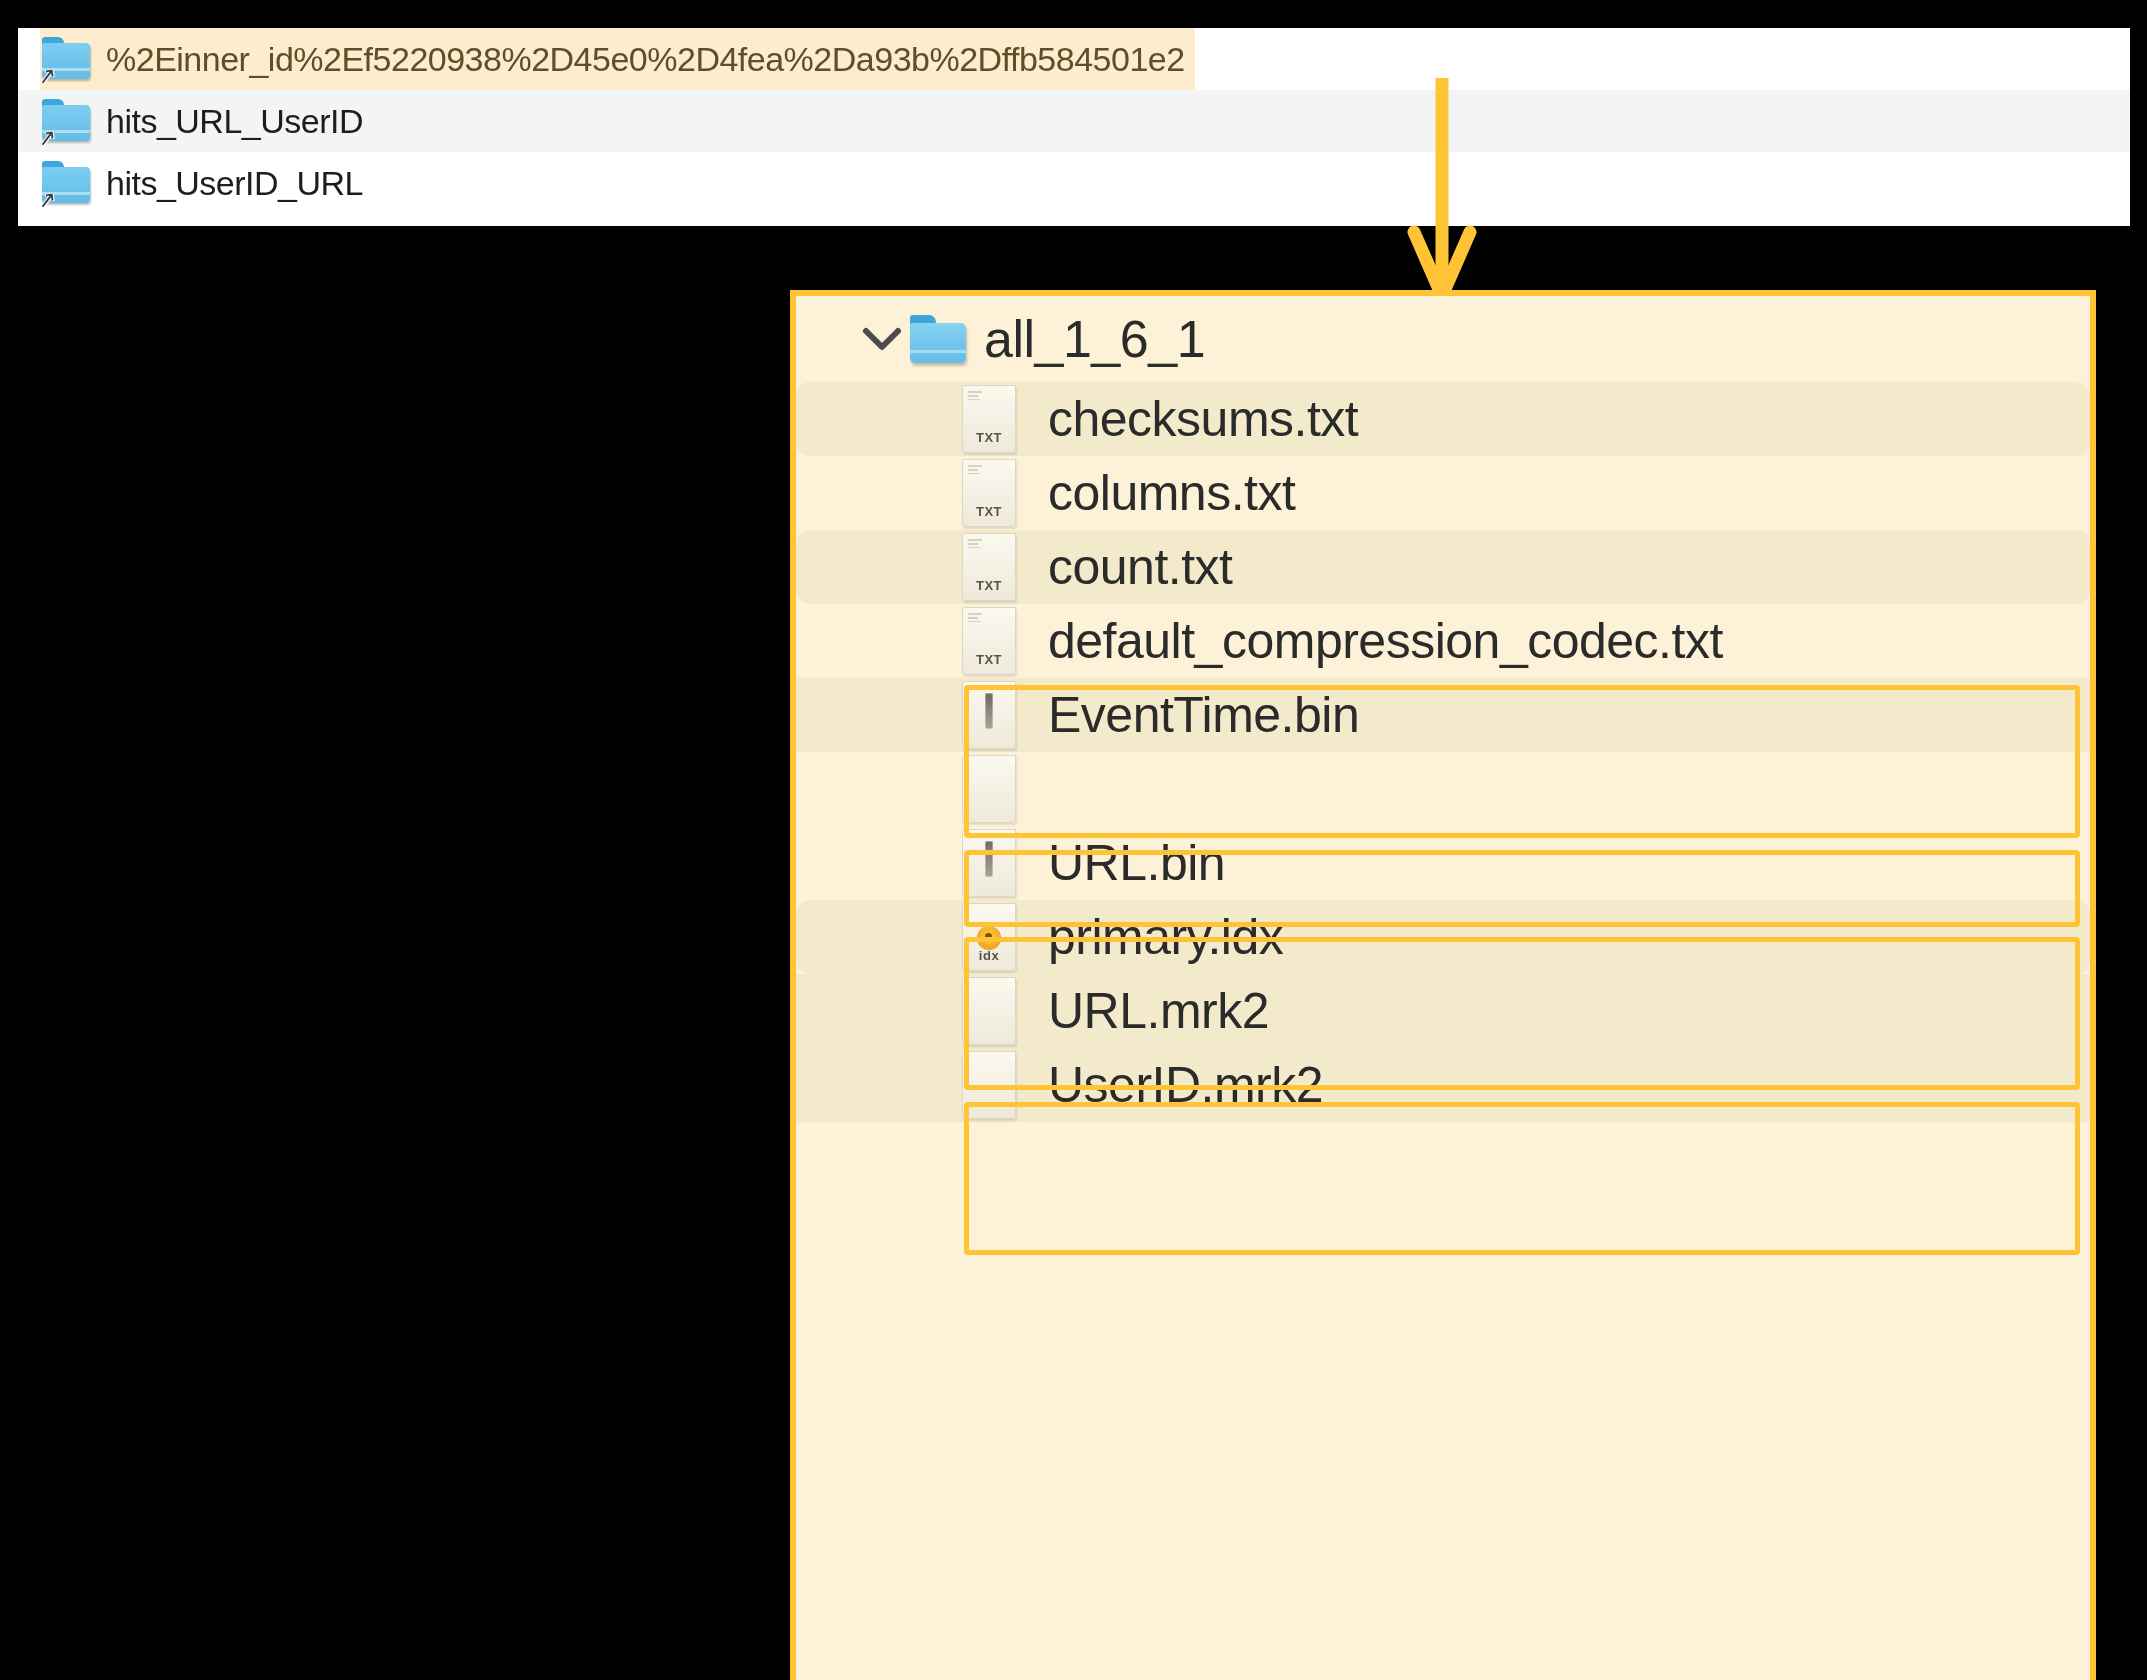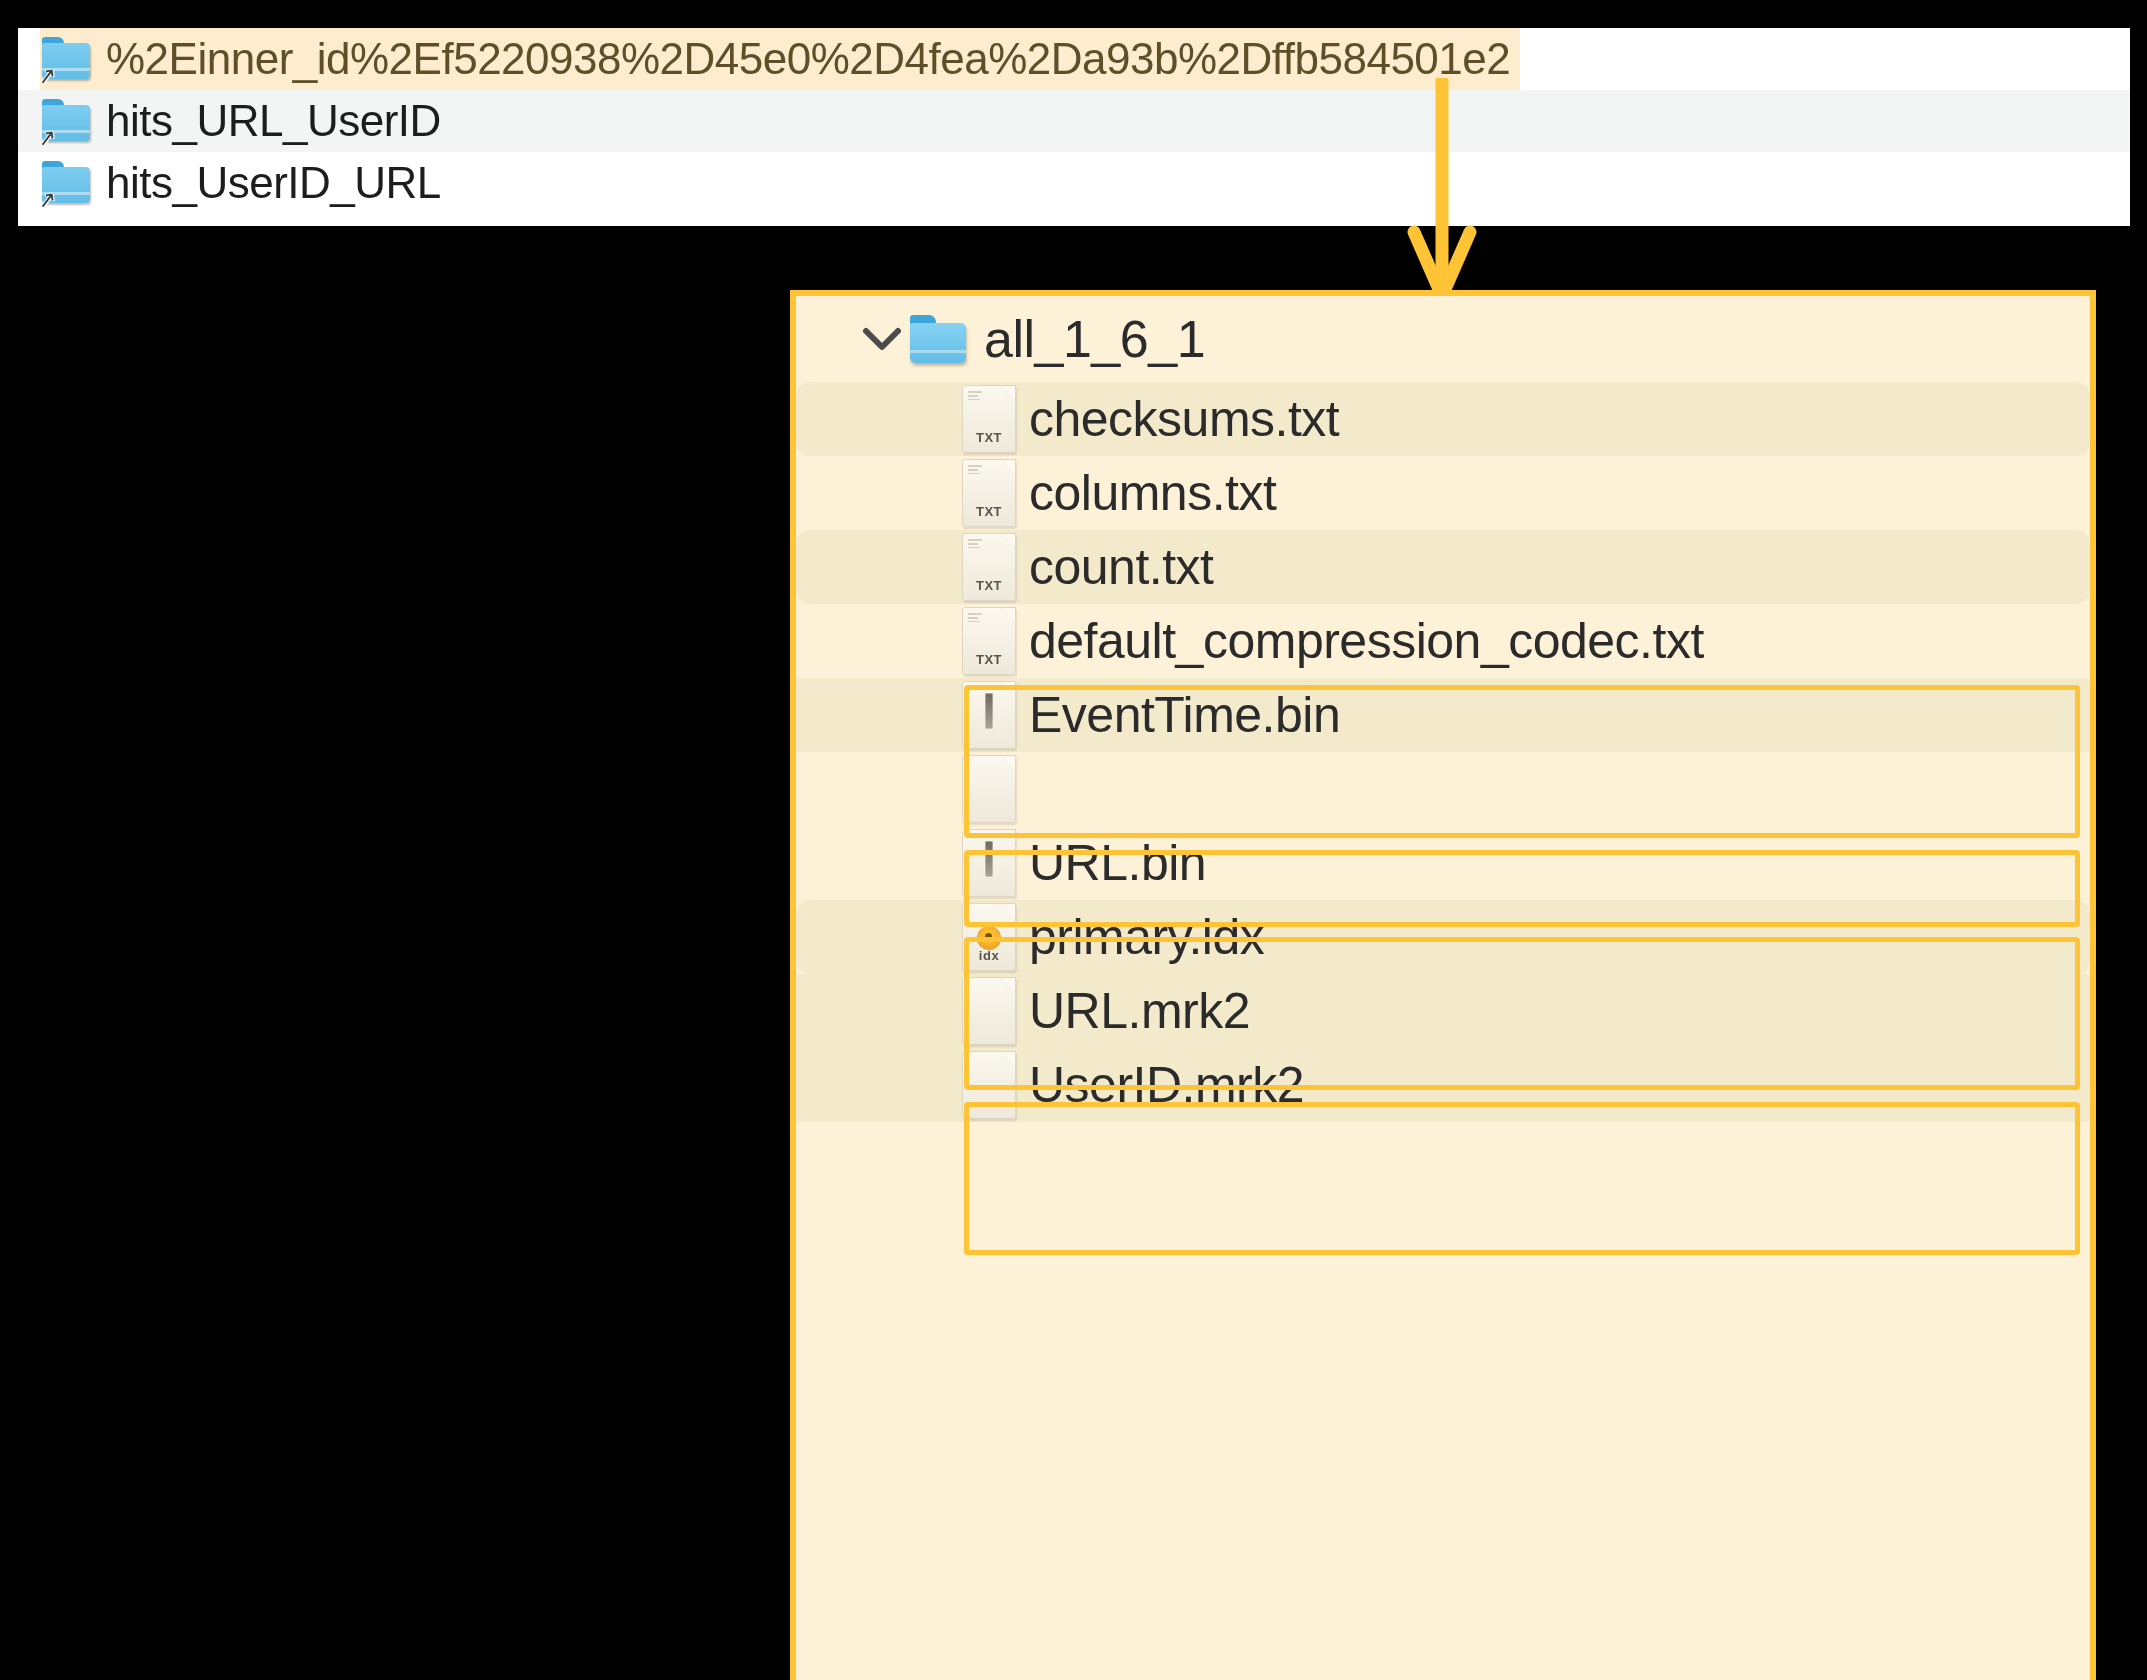--- a/index.html
+++ b/index.html
@@ -80,21 +80,21 @@
     left: -2px; bottom: -6px;
     width: 22px; height: 22px;
     color: #3a3a3a;
     font-size: 22px;
     line-height: 22px;
     text-shadow: 0 0 2px #fff, 1px 1px 1px #fff, -1px 0 1px #fff;
     transform: rotate(-8deg);
   }
 
   .folder-label {
-    font-size: 44px;
+    font-size: 34px;
     line-height: 1;
     color: #1d1d1d;
     letter-spacing: -0.5px;
     text-align: right;
   }
   .folder-label.tinted { color: #5e4f28; }
 
   
   #arrow-svg {
     position: absolute;
@@ -177,21 +177,21 @@
     letter-spacing: -0.5px;
   }
 
   
   .file-indent { flex: 0 0 auto; width: 118px; }
   .doc-icon {
     position: relative;
     width: 54px;
     height: 68px;
     flex: 0 0 auto;
-    margin-right: 13px;
+    margin-right: 32px;
   }
   .doc-icon .page {
     position: absolute;
     inset: 0;
     background: linear-gradient(#fbf8ef, #eee9da);
     border: 1px solid #ddd6c2;
     border-radius: 3px;
     box-shadow: 1px 2px 2px rgba(0,0,0,0.10);
   }
   .doc-icon .fold {

